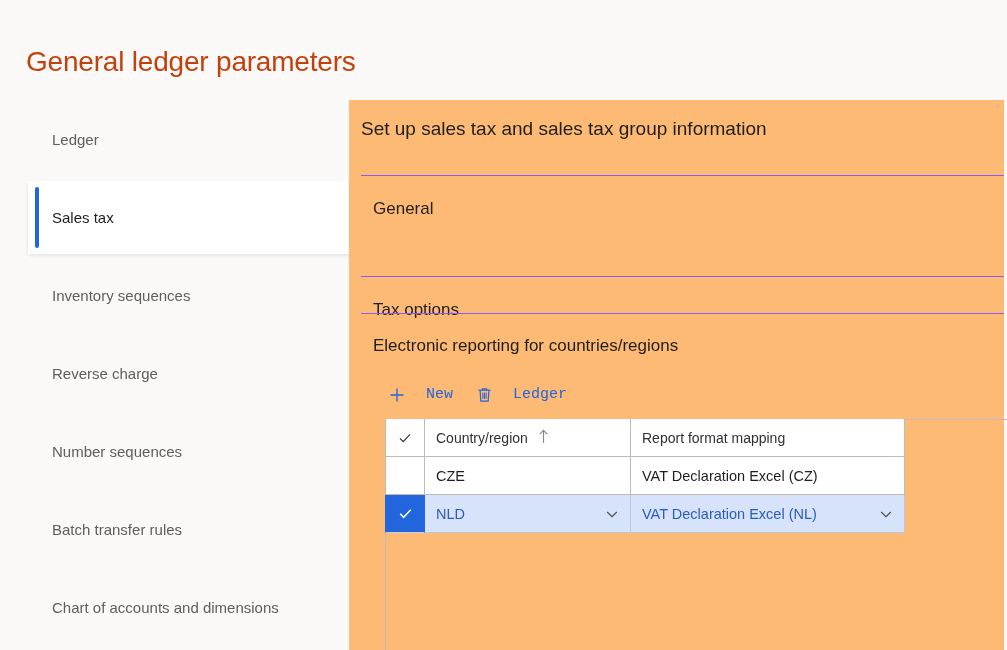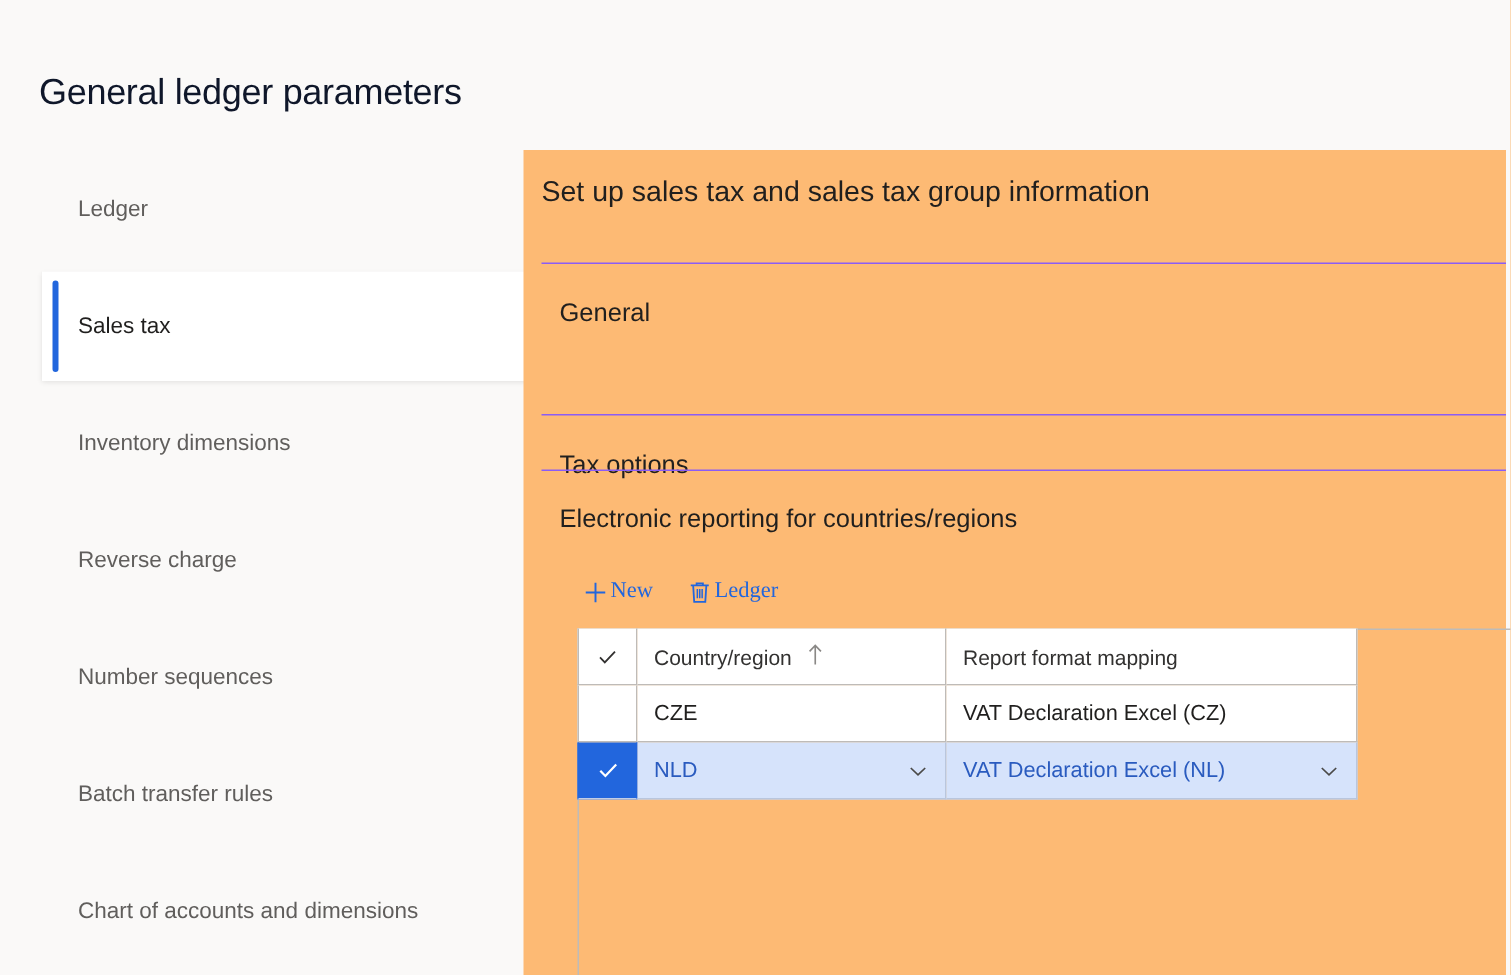--- a/index.html
+++ b/index.html
@@ -14,23 +14,23 @@
     color: #201f1e;
     overflow: hidden;
     position: relative;
   }
 
   
   #page-title {
     position: absolute;
     left: 26px;
     top: 42px;
-    font-size: 24px;
+    font-size: 28px;
     font-weight: 400;
-    color: #0f172a;
+    color: #c2410c;
     letter-spacing: -0.2px;
     line-height: 40px;
     white-space: nowrap;
   }
 
   
   #left-nav {
     position: absolute;
     left: 0;
     top: 100px;
@@ -123,28 +123,28 @@
     position: absolute;
     left: 26px;
     top: 70px;
     display: flex;
     align-items: center;
     gap: 20px;
   }
   .tb-btn {
     display: flex;
     align-items: center;
-    gap: 2px;
+    gap: 21px;
     color: #2266dd;
     font-size: 15px;
     cursor: pointer;
     background: none;
     border: 0;
     padding: 2px 2px;
-    font-family: Liberation Serif, serif;
+    font-family: Liberation Mono, monospace;
     white-space: nowrap;
   }
   .tb-icon { display: block; line-height: 0; }
 
   
   #grid {
     position: absolute;
     left: 24px;
     top: 105px;
     width: 631px;
@@ -243,21 +243,21 @@
   </div>
 
   <div class="nav-item selected" style="top:78px;">
     <span class="nav-card">
       <span class="nav-accent"></span>
     </span>
     <span class="nav-label" style="z-index:2;">Sales tax</span>
   </div>
 
   <div class="nav-item" style="top:156px;">
-    <span class="nav-label">Inventory dimensions</span>
+    <span class="nav-label">Inventory sequences</span>
   </div>
 
   <div class="nav-item" style="top:234px;">
     <span class="nav-label">Reverse charge</span>
   </div>
 
   <div class="nav-item" style="top:312px;">
     <span class="nav-label">Number sequences</span>
   </div>
 

